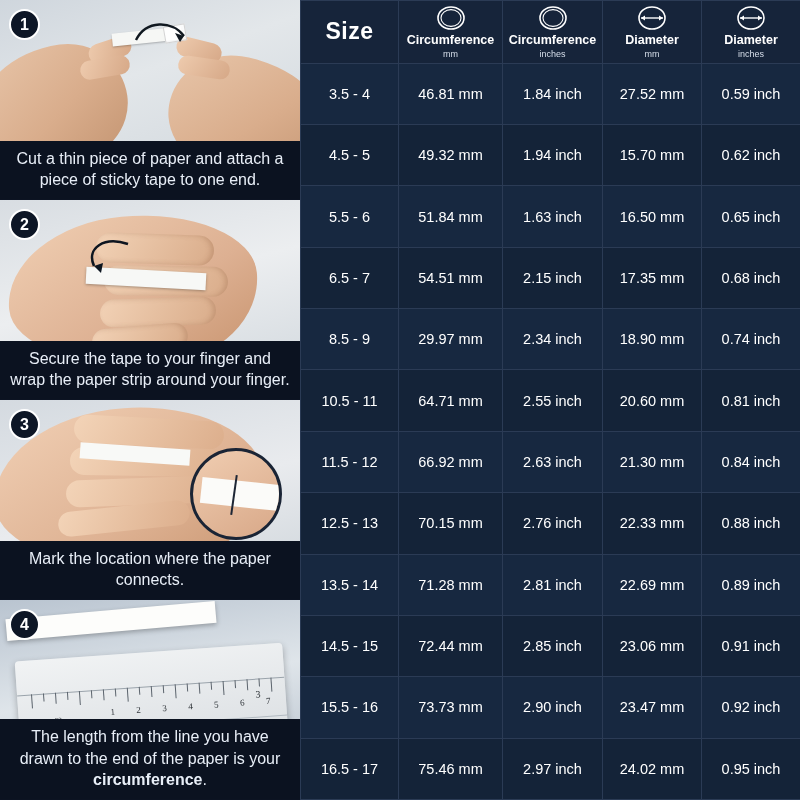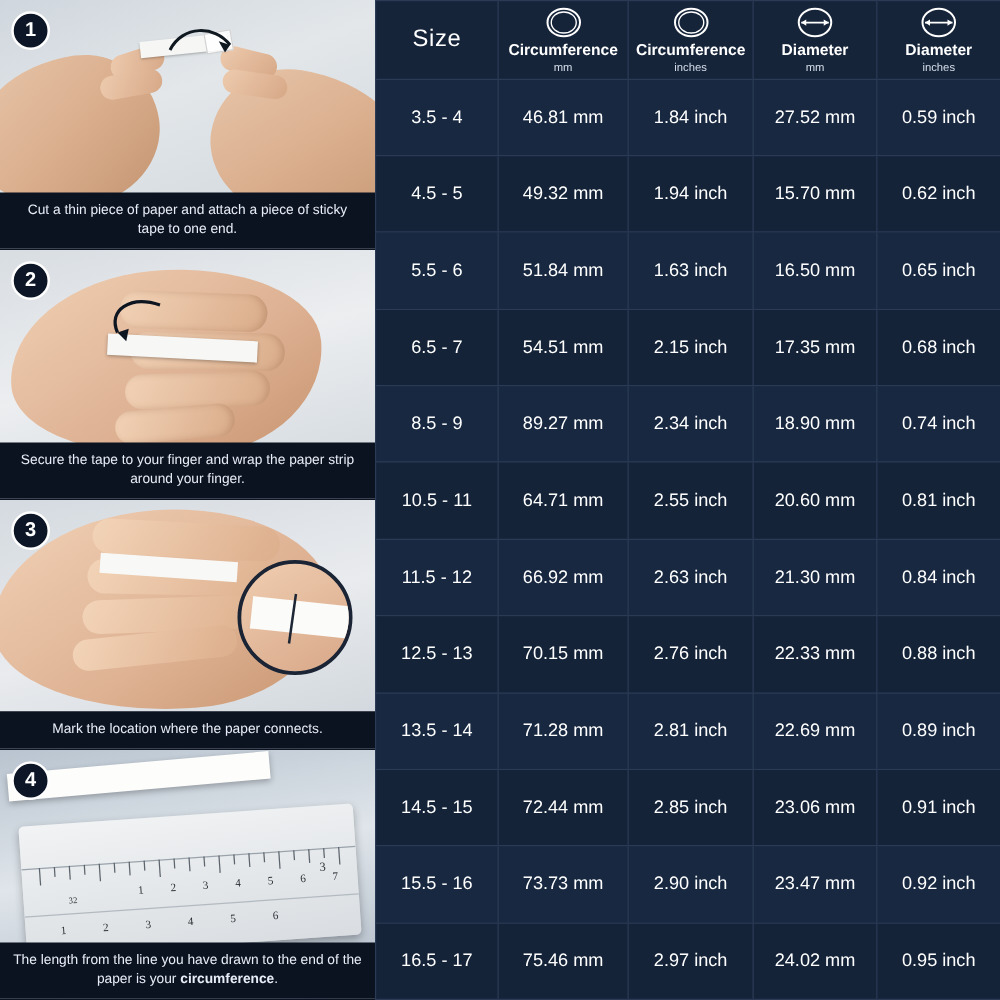--- a/index.html
+++ b/index.html
@@ -31,21 +31,21 @@
   }
   .photo {
     position: absolute;
     inset: 0;
   }
   .caption {
     position: absolute;
     left: 0; right: 0; bottom: 0;
     background: #0b1220;
     color: #e8eef7;
-    font-size: 11px;
+    font-size: 16px;
     line-height: 1.35;
     text-align: center;
     padding: 7px 10px 8px 10px;
   }
   .caption b { font-weight: bold; }
   .badge {
     position: absolute;
     top: 9px; left: 9px;
     width: 31px; height: 31px;
     border-radius: 50%;
@@ -228,22 +228,22 @@
     table-layout: fixed;
   }
   thead th {
     background: #16243a;
     color: #ffffff;
     border: 1px solid #2b3b55;
     vertical-align: middle;
     padding: 4px 2px;
   }
   .hdr-size {
-    font-size: 19px;
-    font-weight: normal;
+    font-size: 23px;
+    font-weight: bold;
     letter-spacing: .5px;
   }
   .hdr-ico { display: block; margin: 0 auto 3px auto; }
   .hdr-main {
     display: block;
     font-size: 12.5px;
     font-weight: bold;
     line-height: 1.1;
   }
   .hdr-sub {
@@ -449,21 +449,21 @@
           </tr>
           <tr>
             <td class="col1 col-size">6.5 - 7</td>
             <td class="col2">54.51 mm</td>
             <td class="col3">2.15 inch</td>
             <td class="col4">17.35 mm</td>
             <td class="col5">0.68 inch</td>
           </tr>
           <tr>
             <td class="col1 col-size">8.5 - 9</td>
-            <td class="col2">89.27 mm</td>
+            <td class="col2">29.97 mm</td>
             <td class="col3">2.34 inch</td>
             <td class="col4">18.90 mm</td>
             <td class="col5">0.74 inch</td>
           </tr>
           <tr>
             <td class="col1 col-size">10.5 - 11</td>
             <td class="col2">64.71 mm</td>
             <td class="col3">2.55 inch</td>
             <td class="col4">20.60 mm</td>
             <td class="col5">0.81 inch</td>

